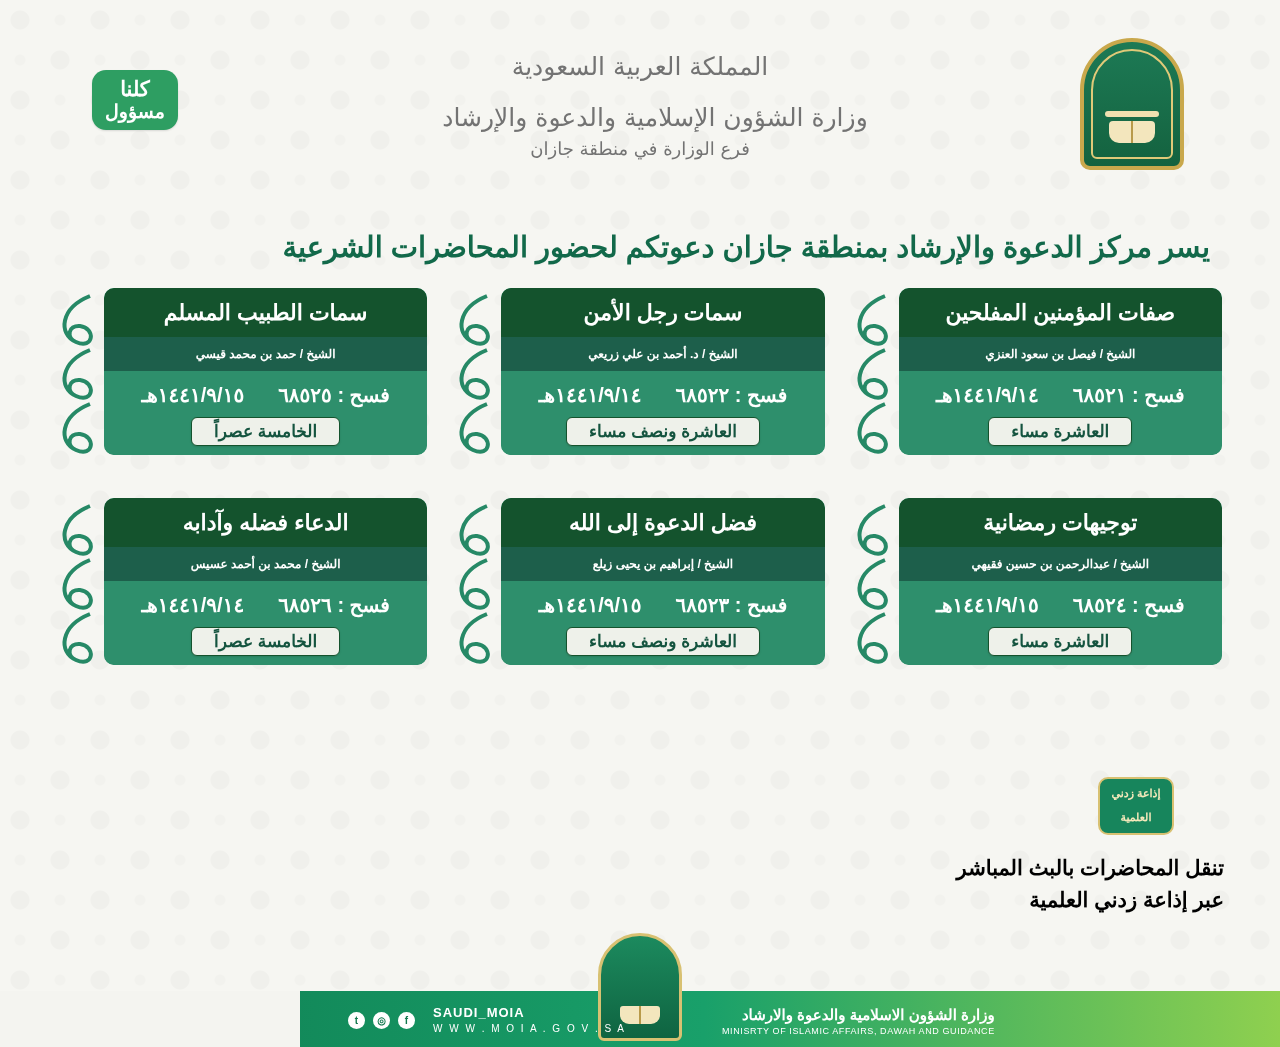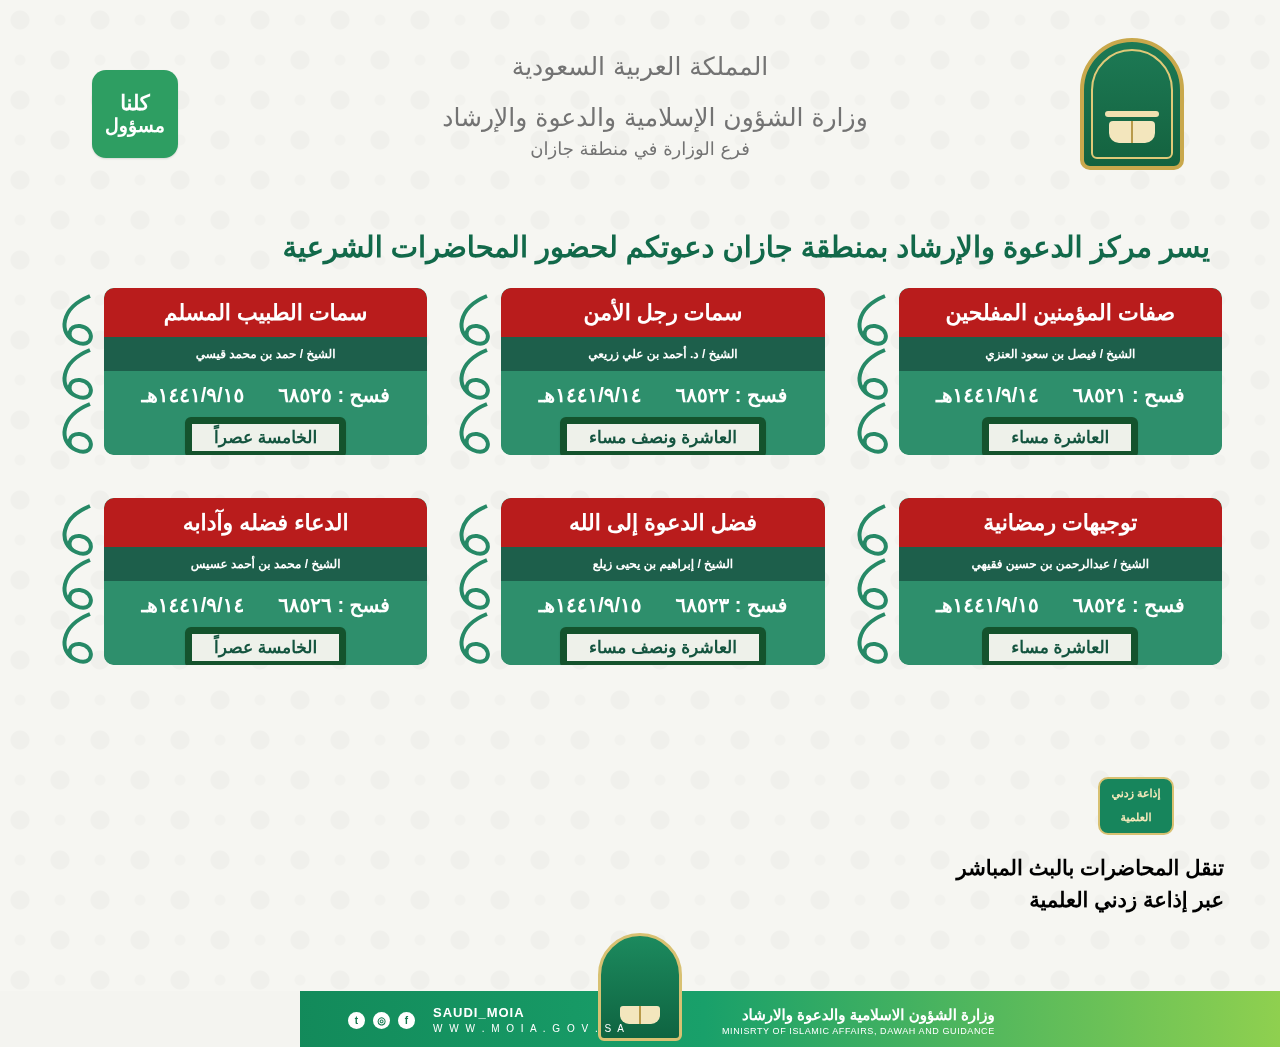--- a/index.html
+++ b/index.html
@@ -26,21 +26,21 @@
     background-size: 80px 80px;
     z-index: 0;
   }
 
   .page { position: relative; z-index: 2; width: 1280px; height: 1047px; }
 
   
   .header { position: relative; height: 196px; }
   .kullona-badge {
     position: absolute; left: 92px; top: 70px;
-    width: 86px; height: 88px;
+    width: 86px; height: 60px;
     background: #2e9e62;
     border-radius: 14px;
     color: #ffffff;
     display: flex; flex-direction: column;
     align-items: center; justify-content: center;
     line-height: 1.15;
     box-shadow: 0 1px 2px rgba(0,0,0,0.12);
   }
   .kullona-badge .l1 { font-size: 21px; font-weight: bold; }
   .kullona-badge .l2 { font-size: 19px; font-weight: bold; }
@@ -133,21 +133,21 @@
   }
 
   .card-body {
     position: absolute; top: 0; right: 0; left: 46px;
     border-radius: 10px;
     overflow: hidden;
     background: #2e8f6c;
   }
 
   .card-title {
-    background: #b91c1c;
+    background: #14532d;
     color: #ffffff;
     font-size: 22px; font-weight: bold;
     text-align: center;
     padding: 12px 10px 11px 10px;
     border-radius: 10px 10px 0 0;
   }
   .card-sheikh {
     background: #1d5f4b;
     color: #ffffff;
     font-size: 12px; font-weight: bold;
@@ -165,21 +165,21 @@
     position: relative;
     height: 34px;
     background: #2e8f6c;
     border-radius: 0 0 10px 10px;
     display: flex; align-items: flex-start; justify-content: center;
   }
   .card-time {
     position: relative; top: -4px;
     background: #eef1ea;
     color: #14543f;
-    border: 7px solid #14532d;
+    border: 1px solid #14532d;
     border-radius: 6px;
     font-size: 17px; font-weight: bold;
     padding: 3px 22px;
     box-shadow: 0 1px 2px rgba(0,0,0,.12);
   }
 
   
   .footer {
     position: absolute; left: 0; right: 0; bottom: 0;
     height: 120px;

